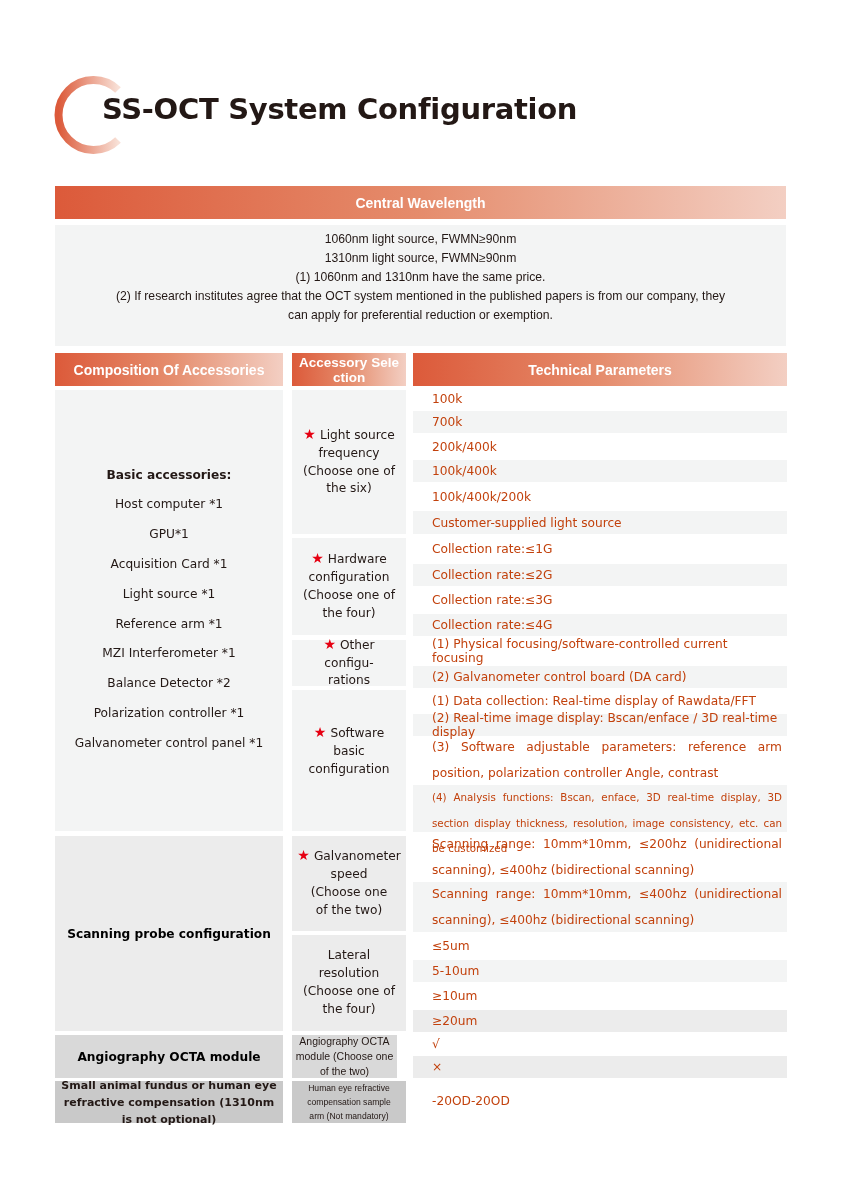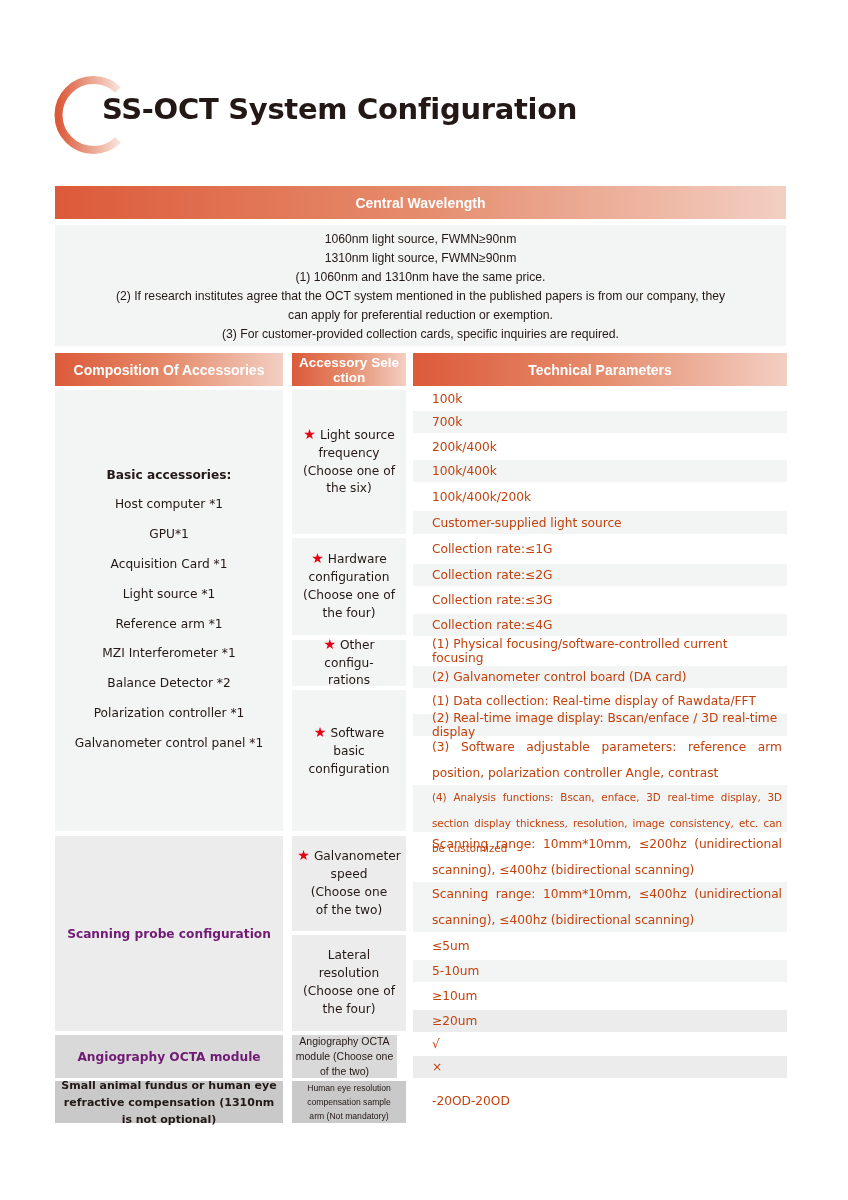--- a/index.html
+++ b/index.html
@@ -27,21 +27,21 @@
 
   .cell { position: absolute; box-sizing: border-box; display: flex; flex-direction: column;
           align-items: center; justify-content: center; text-align: center; }
   .c-light { background: #f3f4f4; }
   .c-mid { background: #ececec; }
   .c-dark { background: #d9d9d9; }
   .c-darker { background: #c9c9c9; }
 
   .comp-list { font-size: 12.2px; line-height: 29.8px; color: #231815; }
   .comp-list .bold { font-weight: bold; }
-  .comp-big { font-size: 12.2px; font-weight: bold; color: #701a75; }
+  .comp-big { font-size: 12.2px; font-weight: bold; color: #000000; }
 
   .sel-text { font-size: 12.2px; line-height: 17.8px; color: #231815; padding: 0 6px; }
   .sel-small { font-size: 10px; line-height: 14.8px; color: #231815; font-family: "Liberation Sans", sans-serif; }
   .star { color: #e60012; font-size: 14px; margin-right: 4px; }
 
   .param { position: absolute; left: 413px; width: 374px; box-sizing: border-box;
            padding-left: 19px; padding-right: 5px; font-size: 12.2px; color: #c2410c;
            display: flex; align-items: center; }
   .param.alt { background: #f3f4f4; }
   .param.alt2 { background: #ececec; }
@@ -64,21 +64,20 @@
   <div class="title-text">SS-OCT System Configuration</div>
 </div>
 
 <div class="hdr cw-hdr">Central Wavelength</div>
 <div class="cw-body">
   <div>1060nm light source, FWMN≥90nm</div>
   <div>1310nm light source, FWMN≥90nm</div>
   <div>(1) 1060nm and 1310nm have the same price.</div>
   <div>(2) If research institutes agree that the OCT system mentioned in the published papers is from our company, they</div>
   <div>can apply for preferential reduction or exemption.</div>
-  <div>(3) For customer-provided collection cards, specific inquiries are required.</div>
 </div>
 
 <div class="hdr h-comp">Composition Of Accessories</div>
 <div class="hdr h-sel">
     <span style="display:block;width:100px;word-break:break-all;">Accessory Selection</span>
   </div>
 <div class="hdr h-tech">Technical Parameters</div>
 
 <div class="cell c-light comp-list" style="left:55px;top:390px;width:228px;height:441px;">
   <div style="margin-top:-2px;">
@@ -135,21 +134,21 @@
   <div>resolution</div>
   <div>(Choose one of</div>
   <div>the four)</div>
 </div>
 <div class="cell c-dark sel-small" style="left:292px;top:1035px;width:105px;height:43px;font-size:10.5px;">
   <div>Angiography OCTA</div>
   <div>module (Choose one</div>
   <div>of the two)</div>
 </div>
 <div class="cell c-darker sel-small" style="left:292px;top:1081px;width:114px;height:42px;font-size:8.6px;line-height:14px;">
-  <div>Human eye resolution</div>
+  <div>Human eye refractive</div>
   <div>compensation sample</div>
   <div>arm (Not mandatory)</div>
 </div>
 
 <div class="param" style="top:386px;height:25px;">100k</div>
 <div class="param alt" style="top:411px;height:22px;">700k</div>
 <div class="param" style="top:433px;height:27px;">200k/400k</div>
 <div class="param alt" style="top:460px;height:22px;">100k/400k</div>
 <div class="param" style="top:482px;height:29px;">100k/400k/200k</div>
 <div class="param alt" style="top:511px;height:23px;">Customer-supplied light source</div>

